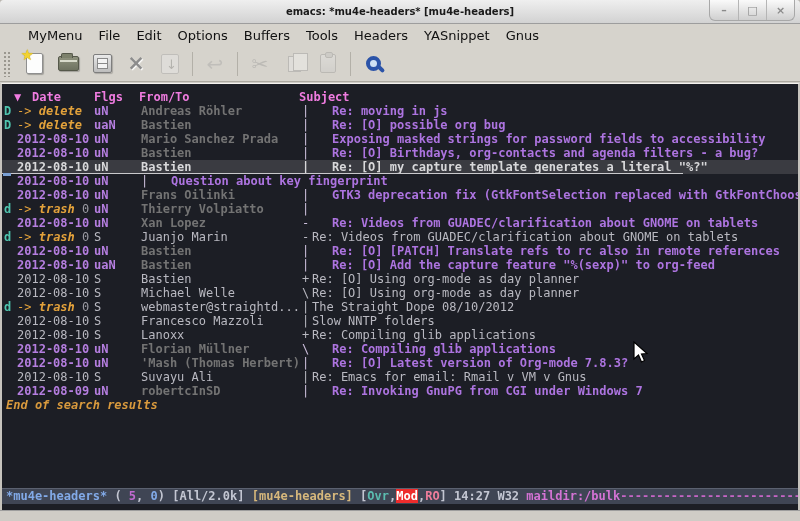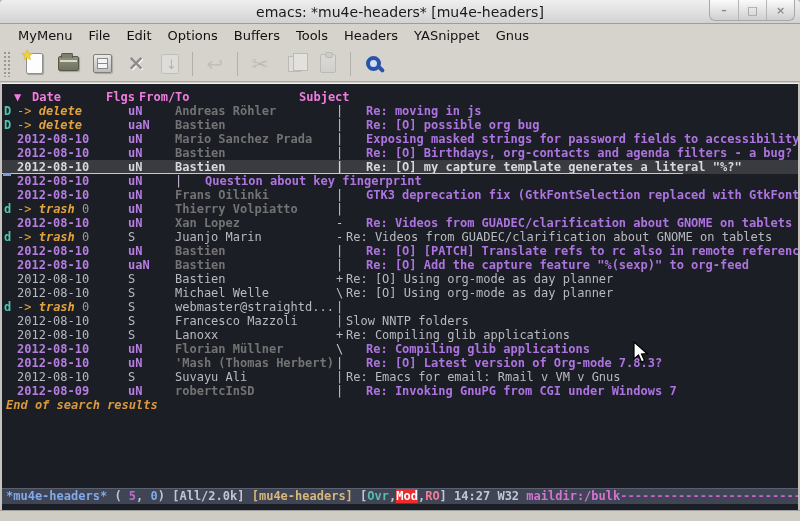--- a/index.html
+++ b/index.html
@@ -3,28 +3,28 @@
 <meta charset="utf-8">
 <style>
   * { margin:0; padding:0; box-sizing:border-box; }
   html,body { width:800px; height:521px; }
   body { font-family:"DejaVu Sans", sans-serif; background:#b9b6b0; position:relative; overflow:hidden; }
 
   
   .frame { position:absolute; inset:0; background:#cfccc6; border-radius:4px 4px 0 0; }
   .titlebar { height:24px; background:linear-gradient(#efefef,#d2d2d2); border-bottom:1px solid #9d9d9d;
               border-radius:4px 4px 0 0; position:relative; display:flex; align-items:center; justify-content:center; }
-  .title { font-weight:normal; font-size:14px; color:#1a1a1a; font-family:"DejaVu Sans", sans-serif; }
+  .title { font-weight:bold; font-size:10px; color:#1a1a1a; font-family:"DejaVu Sans", sans-serif; }
   .winbtns { position:absolute; right:5px; top:0; height:21px; display:flex; background:linear-gradient(#fafafa,#cfcfcf);
              border:1px solid #a8a8a8; border-top:none; border-radius:0 0 6px 6px; overflow:hidden; }
   .winbtn { width:28px; height:100%; display:flex; align-items:center; justify-content:center;
             font-size:11px; font-weight:bold; color:#8a8a8a; border-left:1px solid #b5b5b5; cursor:default; }
   .winbtn:first-child { border-left:none; }
 
-  .menubar { height:22px; background:#d6d3cc; display:flex; align-items:center; padding-left:10px; gap:0; }
+  .menubar { height:22px; background:#d6d3cc; display:flex; align-items:center; padding-left:20px; gap:0; }
   .menu-item { font-size:13px; color:#111; padding:2px 8px; }
 
   .toolbar { height:36px; background:#d6d3cc; display:flex; align-items:center; border-bottom:1px solid #aba89f; }
   .grip { width:8px; height:26px; margin-left:3px; margin-right:6px;
           background-image:radial-gradient(#9a978f 1px, transparent 1.2px); background-size:4px 4px; }
   .tbtn { width:34px; height:30px; display:flex; align-items:center; justify-content:center; position:relative; }
   .tbtn.disabled { opacity:.35; filter:grayscale(1); }
   .tsep { width:1px; height:24px; background:#b3b0a8; margin:0 5px; }
 
   
@@ -51,21 +51,21 @@
   
   .content { position:absolute; top:83px; left:0; right:0; height:427px;
              background:#1c1e25; border-left:2px solid #c6c3bd; border-right:2px solid #c6c3bd; border-top:1px solid #f4f2ee;
              font-family:"DejaVu Sans Mono", monospace; font-size:12px; line-height:14px; overflow:hidden; }
   .colhdr { position:relative; height:14px; margin-top:6px; font-weight:bold; color:#f07ce0; white-space:pre; }
   .colhdr span { position:absolute; top:0; }
   .rows { margin-top:0; }
   .hdr-row { display:flex; height:14px; white-space:pre; padding-left:2px; position:relative; }
   .c1 { width:13px; flex:none; color:#4fc4ae; font-weight:bold; }
   .c2 { width:77px; flex:none; }
-  .c3 { width:47px; flex:none;margin-left:34px; }
+  .c3 { width:47px; flex:none; }
   .c4 { min-width:161px; flex:none; }
   .c5 { width:10px; flex:none; }
   .arrow { color:#e3a23b; }
   .aword { color:#e3a23b; font-style:italic; font-weight:bold; }
   .aextra { color:#9a9aa2; }
   .unread .rdate, .unread .c3 { color:#b57ee0; font-weight:bold; }
   .unread .c4 { color:#737373; font-weight:bold; }
   .unread .c5 { color:#cdbfdc; }
   .unread .subj { color:#ad74e0; font-weight:bold;padding-left:20px; }
   .seen .rdate, .seen .c3, .seen .c4, .seen .c5, .seen .subj { color:#b9b9c1; }
@@ -151,21 +151,21 @@
       <div class="tsep"></div>
       <div class="tbtn">
         <div class="ic-search"></div>
       </div>
     </div>
 
   <div class="content">
     <div class="colhdr">
       <span style="left:12px">▼</span>
       <span style="left:30px">Date</span>
-      <span style="left:104px">Flgs</span>
+      <span style="left:92px">Flgs</span>
       <span style="left:137px">From/To</span>
       <span style="left:297px">Subject</span>
     </div>
     <div class="rows" id="rows">
   <div class="hdr-row unread">
     <span class="c1">D</span>
     <span class="c2"><span class="arrow">-&gt; </span><span class="aword">delete</span><span class="aextra"></span><span class="rdate"></span></span>
     <span class="c3">uN</span>
     <span class="c4">Andreas Röhler</span>
     <span class="c5">|</span>
@@ -286,20 +286,21 @@
     <span class="c5">\</span>
     <span class="subj">Re: [O] Using org-mode as day planner</span>
   </div>
 
   <div class="hdr-row seen">
     <span class="c1">d</span>
     <span class="c2"><span class="arrow">-&gt; </span><span class="aword">trash</span><span class="aextra"> 0</span><span class="rdate"></span></span>
     <span class="c3">S</span>
     <span class="c4">webmaster@straightd...</span>
     <span class="c5">|</span>
+    <span class="subj">The Straight Dope 08/10/2012</span>
   </div>
 
   <div class="hdr-row seen">
     <span class="c1"></span>
     <span class="c2"><span class="arrow"></span><span class="aword"></span><span class="aextra"></span><span class="rdate">2012-08-10</span></span>
     <span class="c3">S</span>
     <span class="c4">Francesco Mazzoli</span>
     <span class="c5">|</span>
     <span class="subj">Slow NNTP folders</span>
   </div>

